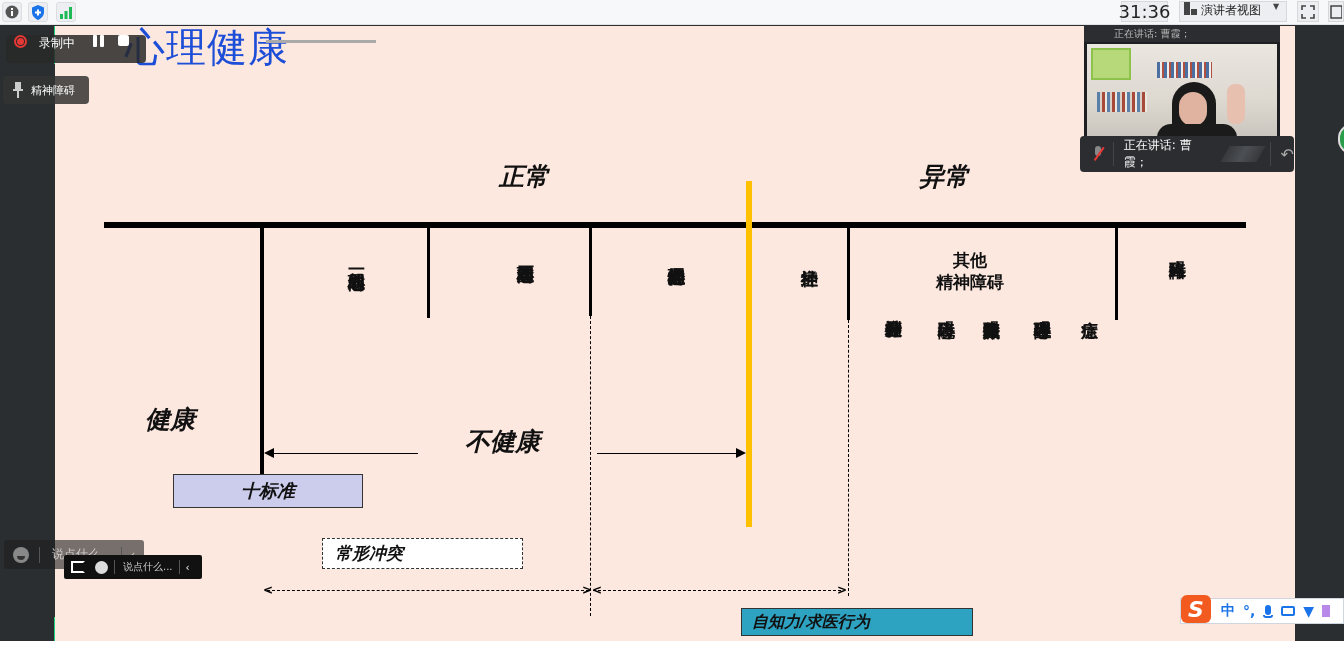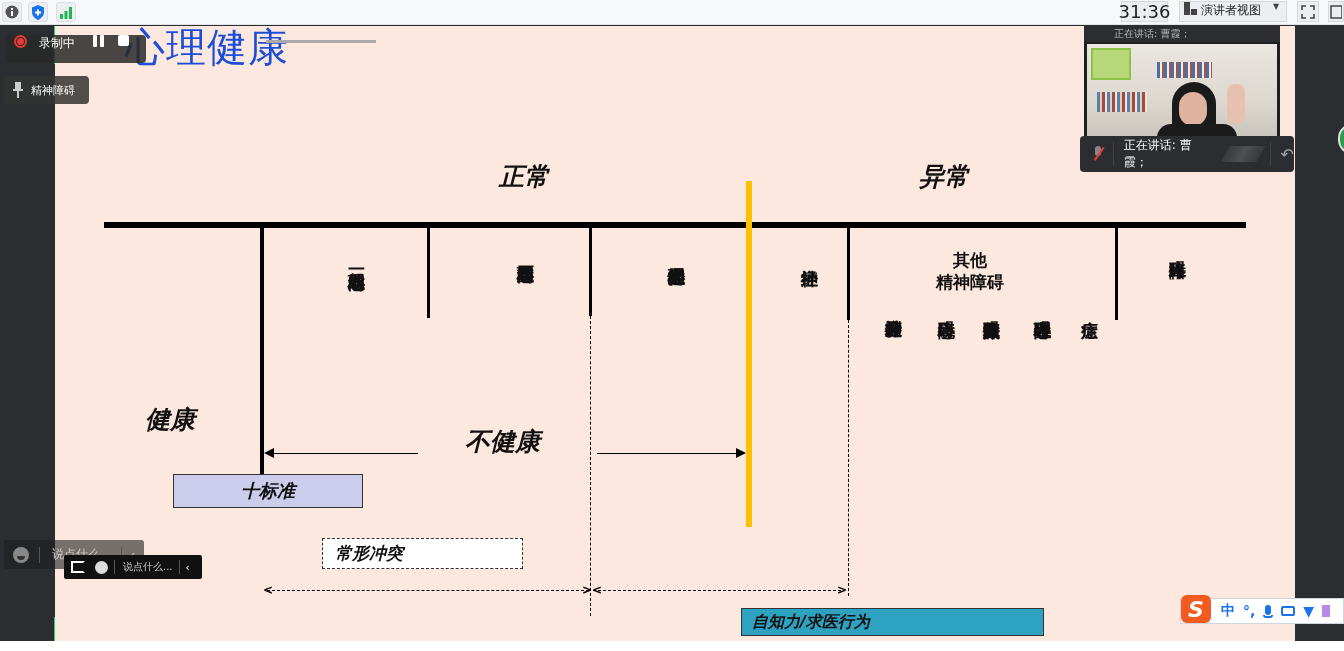--- a/index.html
+++ b/index.html
@@ -149,21 +149,21 @@
   <div class="box" style="left:267px;top:512px;width:201px;height:31px;background:#fff;border:1px dashed #333;justify-content:flex-start;padding-left:12px;font-size:17px;">常形冲突</div>
   <div class="box" style="left:118px;top:448px;width:190px;height:34px;background:#ccccec;border:1px solid #333;">十标准</div>
 
   <div class="dash-h" style="left:212px;top:564px;width:322px;"></div>
   <div class="chev" style="left:208px;top:558px;">&lt;</div>
   <div class="chev" style="left:527px;top:558px;">&gt;</div>
   <div class="dash-h" style="left:538px;top:564px;width:248px;"></div>
   <div class="chev" style="left:537px;top:558px;">&lt;</div>
   <div class="chev" style="left:782px;top:558px;">&gt;</div>
 
-  <div class="box" style="left:686px;top:582px;width:303px;height:28px;background:#2ea3c1;border:1px solid #333;justify-content:flex-start;padding-left:10px;font-size:16px;">自知力/求医行为</div>
+  <div class="box" style="left:686px;top:582px;width:232px;height:28px;background:#2ea3c1;border:1px solid #333;justify-content:flex-start;padding-left:10px;font-size:16px;">自知力/求医行为</div>
 </div>
 
 <div class="bottomstrip"></div>
 
 <div class="overlay-rec">
   <span style="margin-left:8px;width:13px;height:13px;border-radius:50%;border:2px solid #e53935;display:inline-flex;align-items:center;justify-content:center;">
     <span style="width:7px;height:7px;border-radius:50%;background:#e53935;"></span>
   </span>
   <span style="margin-left:12px;">录制中</span>
   <span style="margin-left:18px;display:inline-flex;gap:3px;">

